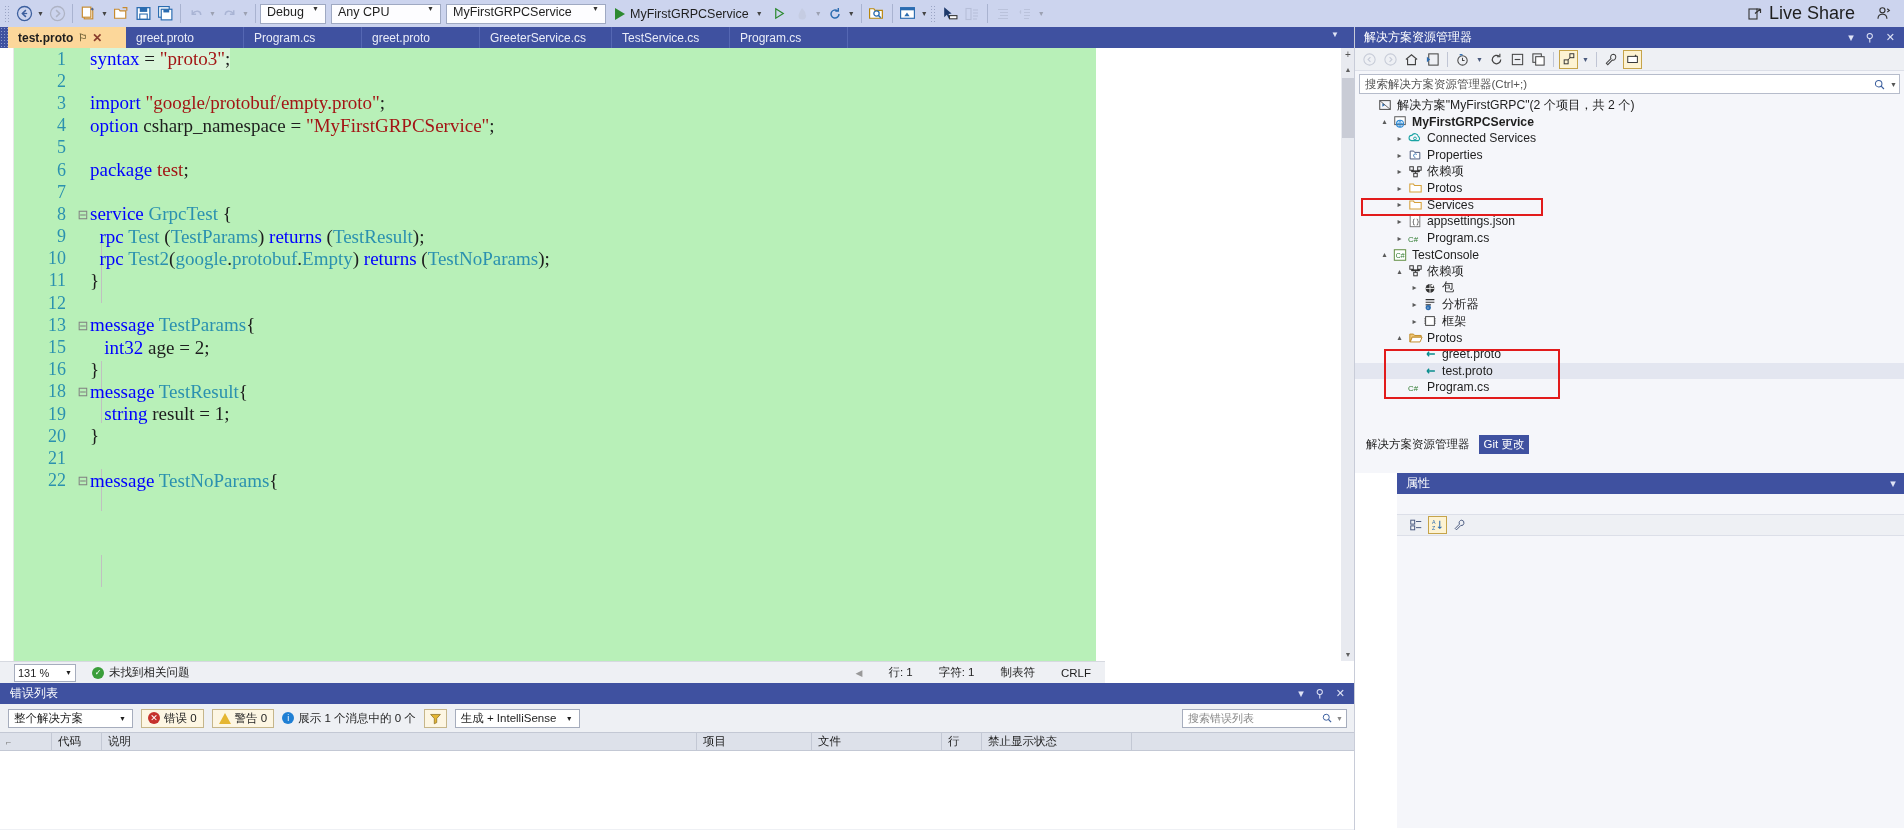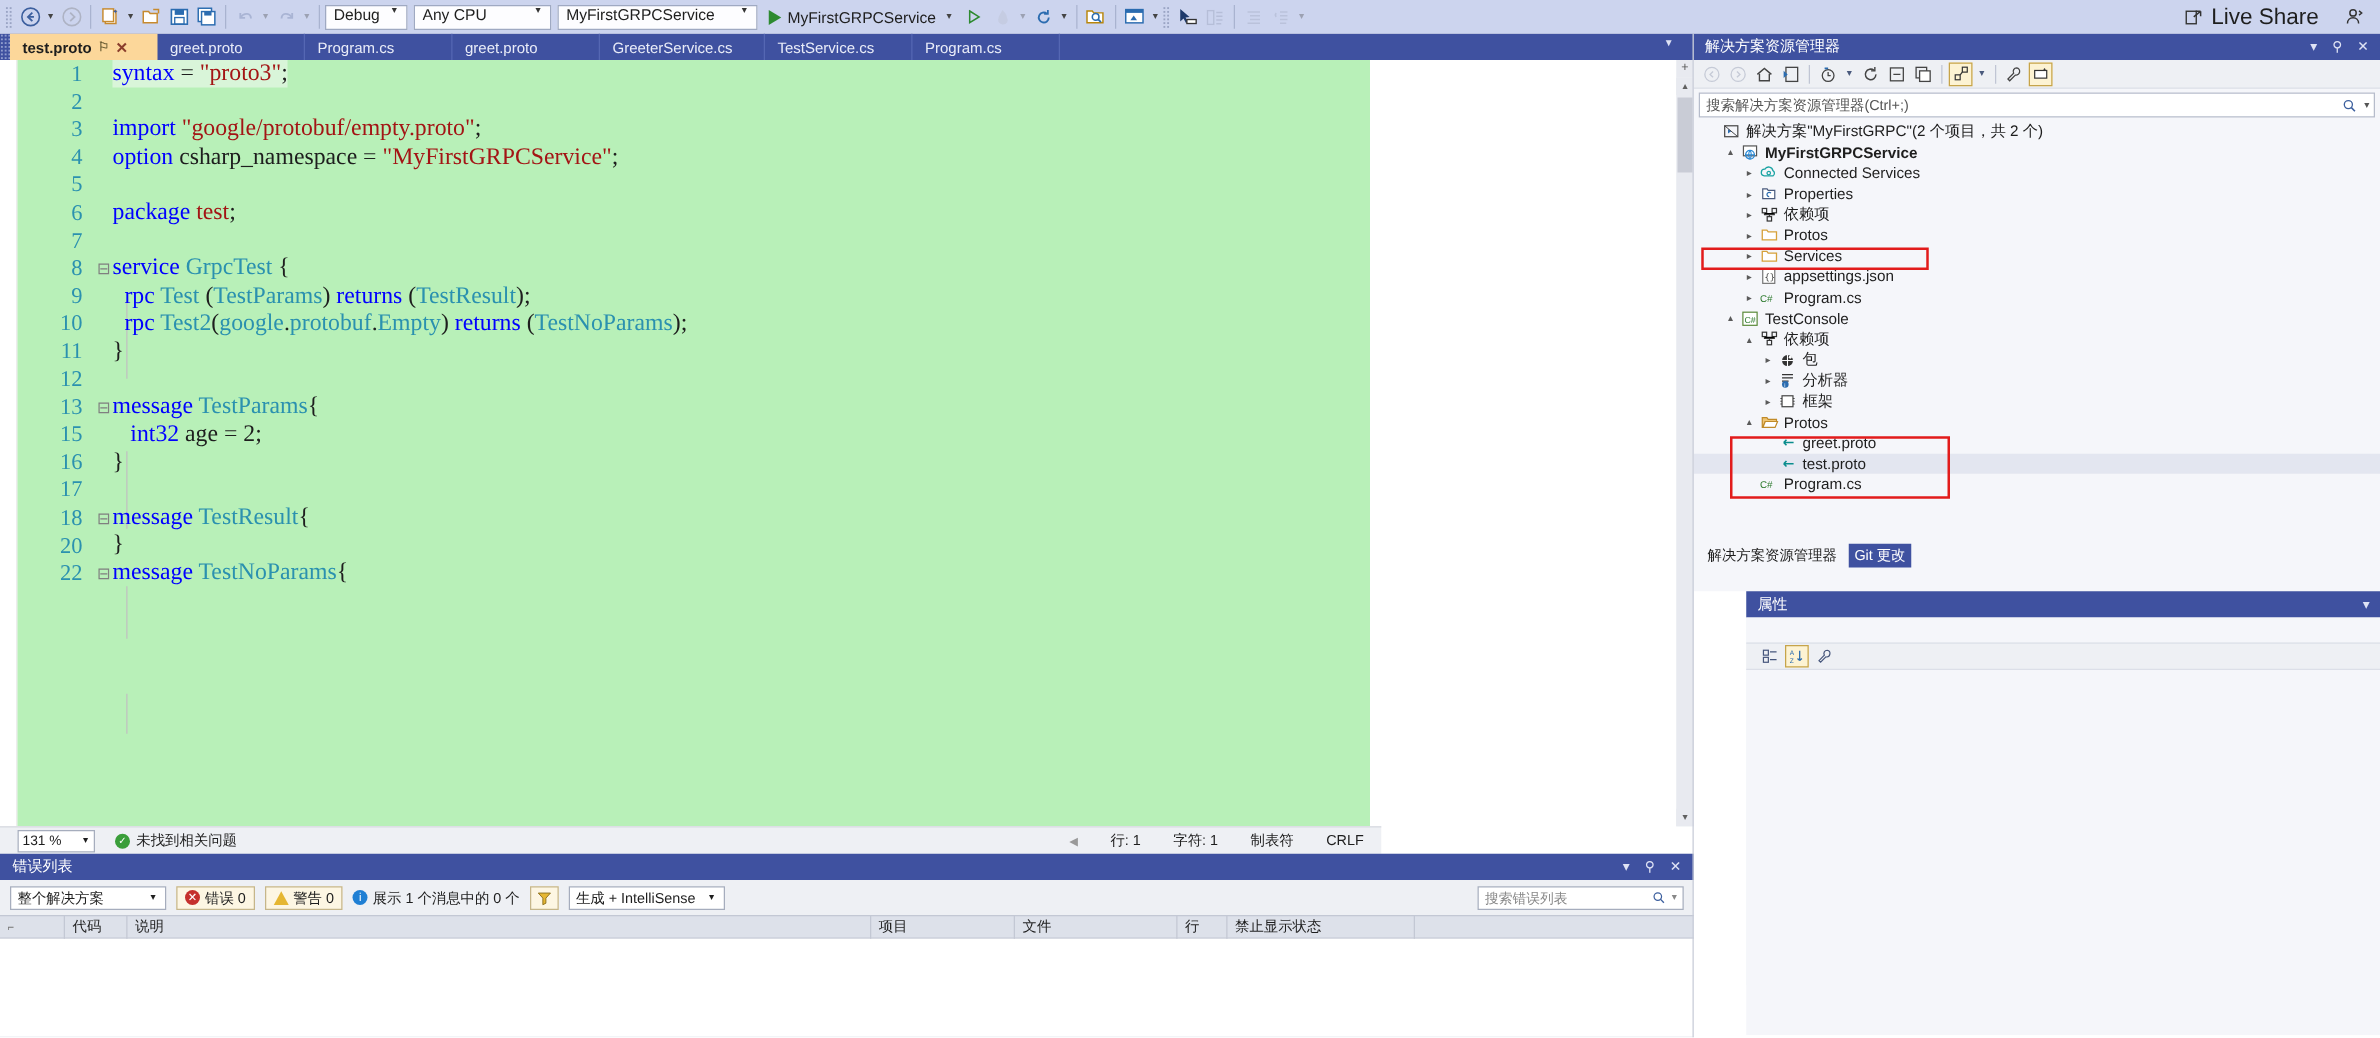--- a/index.html
+++ b/index.html
@@ -379,23 +379,24 @@
           <div class="ln"><span class="num">6</span><span class="fold"></span><span class="txt"><span class="kw">package</span><span class="pl"> </span><span class="str">test</span><span class="pl">;</span></span></div>
           <div class="ln"><span class="num">7</span><span class="fold"></span><span class="txt"></span></div>
           <div class="ln"><span class="num">8</span><span class="fold">⊟</span><span class="txt"><span class="kw">service</span><span class="pl"> </span><span class="ty">GrpcTest</span><span class="pl"> {</span></span></div>
           <div class="ln"><span class="num">9</span><span class="fold"></span><span class="txt"><span class="pl">  </span><span class="kw">rpc</span><span class="pl"> </span><span class="ty">Test</span><span class="pl"> (</span><span class="ty">TestParams</span><span class="pl">) </span><span class="kw">returns</span><span class="pl"> (</span><span class="ty">TestResult</span><span class="pl">);</span></span></div>
           <div class="ln"><span class="num">10</span><span class="fold"></span><span class="txt"><span class="pl">  </span><span class="kw">rpc</span><span class="pl"> </span><span class="ty">Test2</span><span class="pl">(</span><span class="ty">google</span><span class="pl">.</span><span class="ty">protobuf</span><span class="pl">.</span><span class="ty">Empty</span><span class="pl">) </span><span class="kw">returns</span><span class="pl"> (</span><span class="ty">TestNoParams</span><span class="pl">);</span></span></div>
           <div class="ln"><span class="num">11</span><span class="fold"></span><span class="txt"><span class="pl">}</span></span></div>
           <div class="ln"><span class="num">12</span><span class="fold"></span><span class="txt"></span></div>
           <div class="ln"><span class="num">13</span><span class="fold">⊟</span><span class="txt"><span class="kw">message</span><span class="pl"> </span><span class="ty">TestParams</span><span class="pl">{</span></span></div>
           <div class="ln"><span class="num">15</span><span class="fold"></span><span class="txt"><span class="pl">   </span><span class="kw">int32</span><span class="pl"> age = 2;</span></span></div>
           <div class="ln"><span class="num">16</span><span class="fold"></span><span class="txt"><span class="pl">}</span></span></div>
-          <div class="ln"><span class="num">17</span><span class="fold"></span><span class="txt"></span></div>
           <div class="ln"><span class="num">18</span><span class="fold">⊟</span><span class="txt"><span class="kw">message</span><span class="pl"> </span><span class="ty">TestResult</span><span class="pl">{</span></span></div>
+          <div class="ln"><span class="num">19</span><span class="fold"></span><span class="txt"><span class="pl">   </span><span class="kw">string</span><span class="pl"> result = 1;</span></span></div>
           <div class="ln"><span class="num">20</span><span class="fold"></span><span class="txt"><span class="pl">}</span></span></div>
+          <div class="ln"><span class="num">21</span><span class="fold"></span><span class="txt"></span></div>
           <div class="ln"><span class="num">22</span><span class="fold">⊟</span><span class="txt"><span class="kw">message</span><span class="pl"> </span><span class="ty">TestNoParams</span><span class="pl">{</span></span></div>
         </div>
     </div>
 
     <div class="sc-plus">+</div>
     <div class="scrollcol" style="top:35px; height:599px;">
       <div class="arrow">▲</div>
       <div class="thumb"></div>
       <div class="arrow" style="position:absolute;bottom:0;">▼</div>
     </div>

